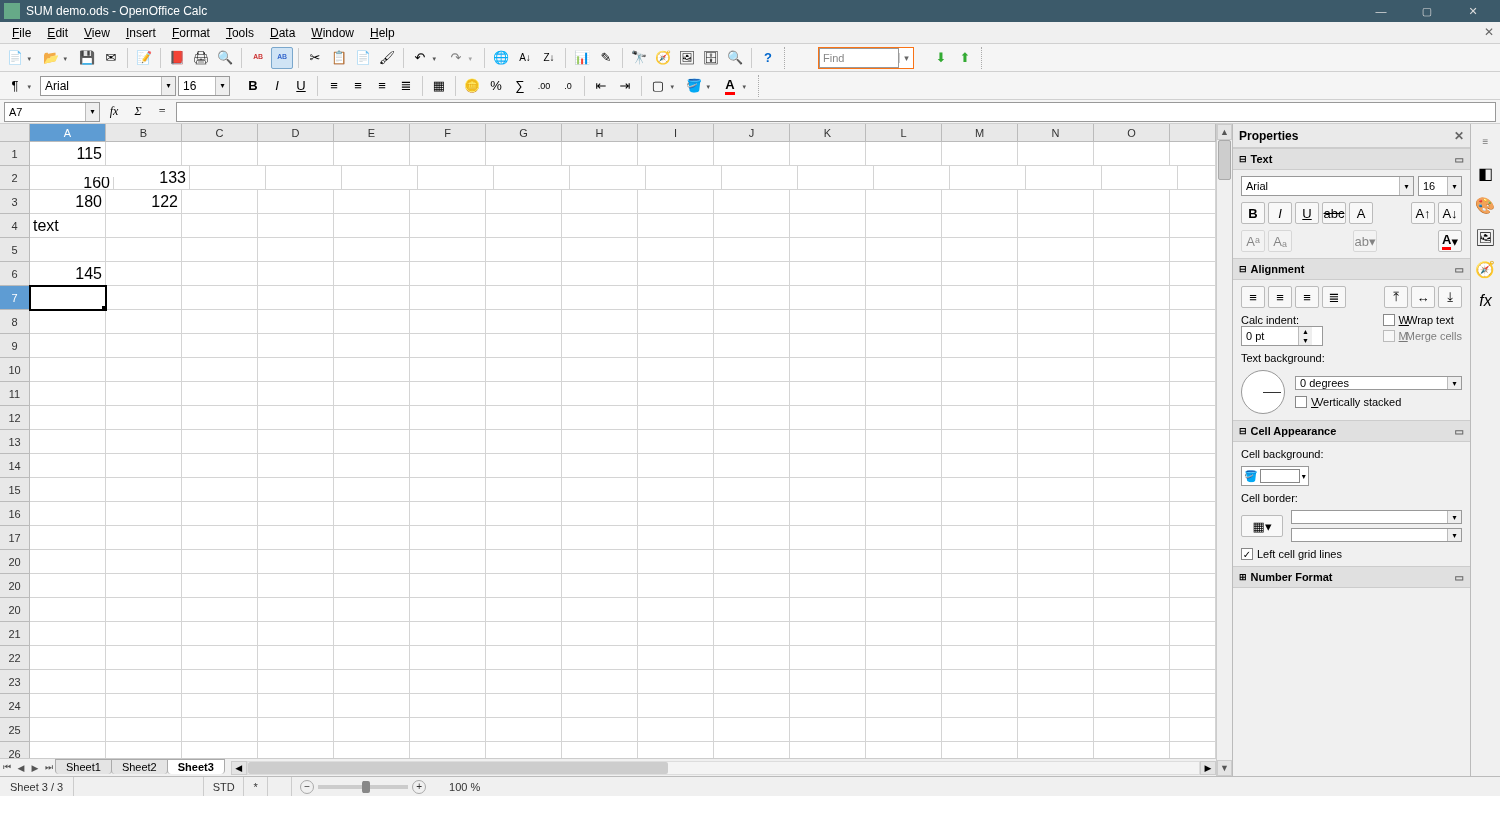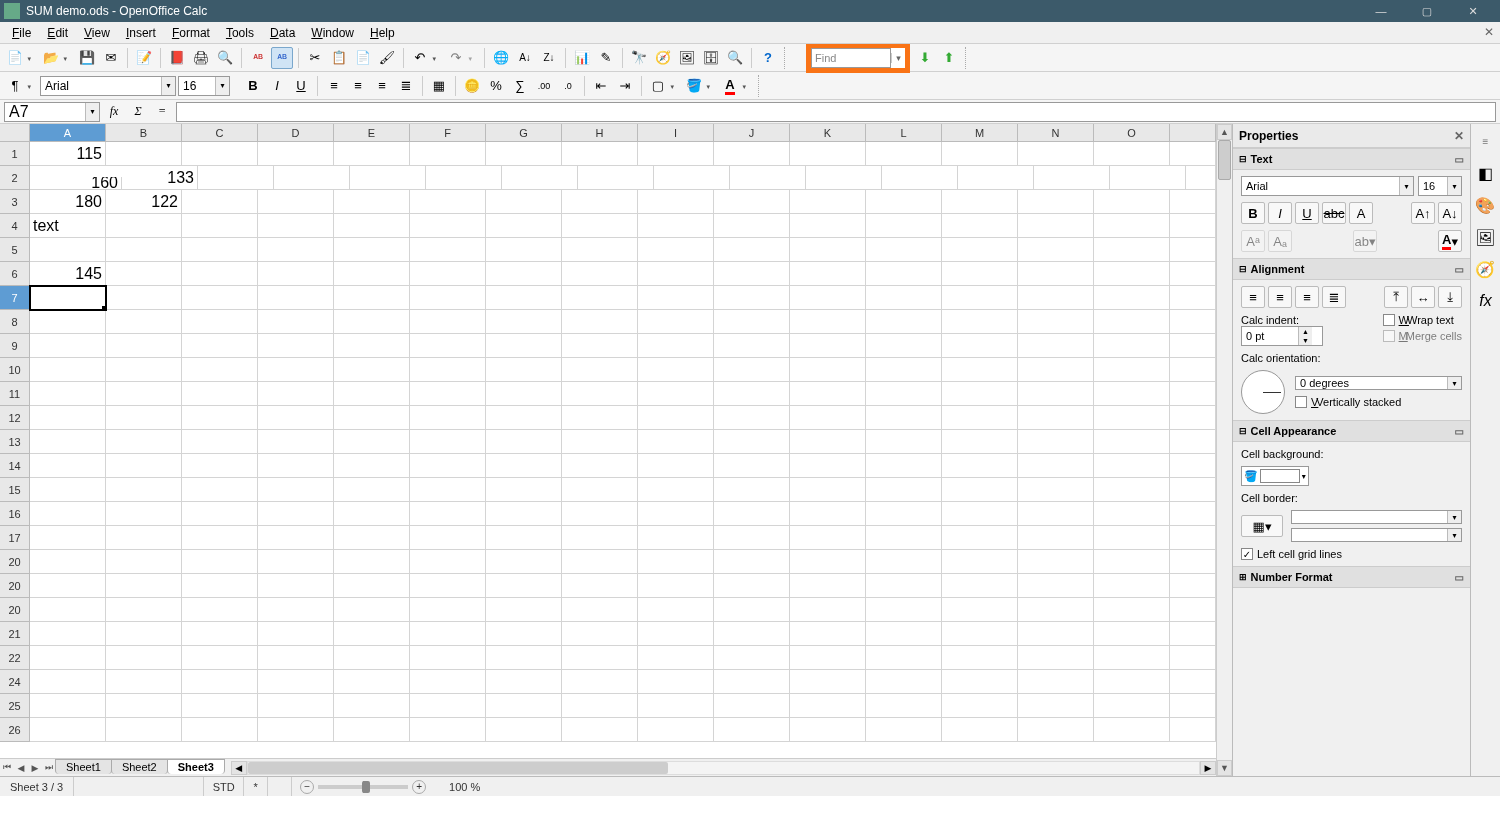--- a/index.html
+++ b/index.html
@@ -19,35 +19,35 @@
 
 
 .toolbar { height: 28px; background: #f5f5f5; border-bottom: 1px solid #d0d0d0; display: flex; align-items: center; padding: 0 4px; gap: 2px; }
 .tb-btn { width: 22px; height: 22px; display: flex; align-items: center; justify-content: center; border: 1px solid transparent; border-radius: 2px; font-size: 13px; position: relative; }
 .tb-btn.active { background: #d0e4f5; border-color: #7aa7cc; }
 .tb-btn .dd { position: absolute; right: -6px; top: 7px; font-size: 7px; color: #555; }
 .tb-sep { width: 1px; height: 20px; background: #ccc; margin: 0 3px; }
 .tb-dd { width: 10px; text-align: center; font-size: 8px; color: #555; }
 .tb-end { width: 6px; height: 22px; border-left: 1px dotted #aaa; margin-left: 3px; }
 .findbox { width: 80px; height: 20px; border: 1px solid #999; font-size: 11px; padding: 0 3px; color: #888; background: #fff; display: flex; align-items: center; }
-.findwrap { display: flex; align-items: center; border: 5px solid #f97316; background: #fff; margin: 0 2px; }
+.findwrap { display: flex; align-items: center; border: 1px solid #f97316; background: #fff; margin: 0 14px; }
 .findwrap .fdd { width: 14px; text-align: center; font-size: 9px; color: #666; border-left: 1px solid #ccc; }
 
 
 .fmtbar { height: 28px; background: #f5f5f5; border-bottom: 1px solid #d0d0d0; display: flex; align-items: center; padding: 0 4px; gap: 2px; }
 .combo { display: flex; align-items: center; border: 1px solid #999; background: #fff; height: 20px; }
 .combo input { border: none; font-size: 12px; padding: 0 4px; height: 18px; outline: none; }
 .combo .cdd { width: 14px; height: 18px; background: #eee; border-left: 1px solid #bbb; display: flex; align-items: center; justify-content: center; font-size: 8px; }
 .fontname input { width: 120px; }
 .fontsize input { width: 36px; }
 
 
 .formulabar { height: 24px; background: #f5f5f5; border-bottom: 1px solid #d0d0d0; display: flex; align-items: center; padding: 0 4px; gap: 4px; }
 .namebox { display: flex; border: 1px solid #999; background: #fff; height: 20px; }
-.namebox input { border: none; width: 80px; font-size: 16px; padding: 0 4px; }
+.namebox input { border: none; width: 80px; font-size: 11px; padding: 0 4px; }
 .namebox .cdd { width: 14px; background: #eee; border-left: 1px solid #bbb; display: flex; align-items: center; justify-content: center; font-size: 8px; }
 .fx-btn { width: 20px; height: 20px; display: flex; align-items: center; justify-content: center; font-style: italic; font-size: 12px; font-family: "Times New Roman", serif; }
 .formula-input { flex: 1; height: 20px; border: 1px solid #999; background: #fff; font-size: 12px; padding: 0 4px; }
 
 
 .mainrow { display: flex; height: calc(814px - 22px - 22px - 28px - 28px - 24px - 18px - 20px); }
 
 
 .sheet-wrap { flex: 1; display: flex; flex-direction: column; position: relative; overflow: hidden; }
 .grid-scroll { flex: 1; overflow: hidden; position: relative; }
@@ -306,21 +306,21 @@
             <div class="cell" style="width: 76px; position: relative;"></div>
             <div class="cell" style="width: 76px; position: relative;"></div>
             <div class="cell" style="width: 76px; position: relative;"></div>
             <div class="cell" style="width: 76px; position: relative;"></div>
             <div class="cell" style="width: 76px; position: relative;"></div>
             <div class="cell" style="width: 76px; position: relative;"></div>
             <div class="cell" style="flex: 1 1 0%;"></div>
           </div>
           <div class="row">
             <div class="rowhdr">2</div>
-            <div class="cell num" style="width: 92px; position: relative; margin-top: 11px;">160</div>
+            <div class="cell num" style="width: 84px; position: relative; margin-top: 11px;">160</div>
             <div class="cell num" style="width: 76px; position: relative;">133</div>
             <div class="cell" style="width: 76px; position: relative;"></div>
             <div class="cell" style="width: 76px; position: relative;"></div>
             <div class="cell" style="width: 76px; position: relative;"></div>
             <div class="cell" style="width: 76px; position: relative;"></div>
             <div class="cell" style="width: 76px; position: relative;"></div>
             <div class="cell" style="width: 76px; position: relative;"></div>
             <div class="cell" style="width: 76px; position: relative;"></div>
             <div class="cell" style="width: 76px; position: relative;"></div>
             <div class="cell" style="width: 76px; position: relative;"></div>
@@ -686,20 +686,39 @@
             <div class="cell" style="width: 76px; position: relative;"></div>
             <div class="cell" style="width: 76px; position: relative;"></div>
             <div class="cell" style="width: 76px; position: relative;"></div>
             <div class="cell" style="width: 76px; position: relative;"></div>
             <div class="cell" style="width: 76px; position: relative;"></div>
             <div class="cell" style="width: 76px; position: relative;"></div>
             <div class="cell" style="flex: 1 1 0%;"></div>
           </div>
           <div class="row">
             <div class="rowhdr">22</div>
+            <div class="cell" style="width: 76px; position: relative;"></div>
+            <div class="cell" style="width: 76px; position: relative;"></div>
+            <div class="cell" style="width: 76px; position: relative;"></div>
+            <div class="cell" style="width: 76px; position: relative;"></div>
+            <div class="cell" style="width: 76px; position: relative;"></div>
+            <div class="cell" style="width: 76px; position: relative;"></div>
+            <div class="cell" style="width: 76px; position: relative;"></div>
+            <div class="cell" style="width: 76px; position: relative;"></div>
+            <div class="cell" style="width: 76px; position: relative;"></div>
+            <div class="cell" style="width: 76px; position: relative;"></div>
+            <div class="cell" style="width: 76px; position: relative;"></div>
+            <div class="cell" style="width: 76px; position: relative;"></div>
+            <div class="cell" style="width: 76px; position: relative;"></div>
+            <div class="cell" style="width: 76px; position: relative;"></div>
+            <div class="cell" style="width: 76px; position: relative;"></div>
+            <div class="cell" style="flex: 1 1 0%;"></div>
+          </div>
+          <div class="row">
+            <div class="rowhdr">23</div>
             <div class="cell" style="width: 76px; position: relative;"></div>
             <div class="cell" style="width: 76px; position: relative;"></div>
             <div class="cell" style="width: 76px; position: relative;"></div>
             <div class="cell" style="width: 76px; position: relative;"></div>
             <div class="cell" style="width: 76px; position: relative;"></div>
             <div class="cell" style="width: 76px; position: relative;"></div>
             <div class="cell" style="width: 76px; position: relative;"></div>
             <div class="cell" style="width: 76px; position: relative;"></div>
             <div class="cell" style="width: 76px; position: relative;"></div>
             <div class="cell" style="width: 76px; position: relative;"></div>
@@ -889,21 +908,21 @@
               <u>W</u>
               <span style="margin-left:-6px">Wrap text</span>
           </label>
           <label class="cbx" style="opacity:.5">
             <span class="box"></span>
               <u>M</u>
               <span style="margin-left:-6px">Merge cells</span>
           </label>
         </div>
       </div>
-      <div>Calc orientation:</div>
+      <div>Text background:</div>
       <div style="display:flex;gap:10px;align-items:center">
         <div class="circle"></div>
         <div style="flex:1;display:flex;flex-direction:column;gap:6px">
           <div class="pcombo">
             <input value="0 degrees" style="">
               <div class="cdd">▾</div>
           </div>
           <label class="cbx">
             <span class="box"></span>
               <u>V</u>

